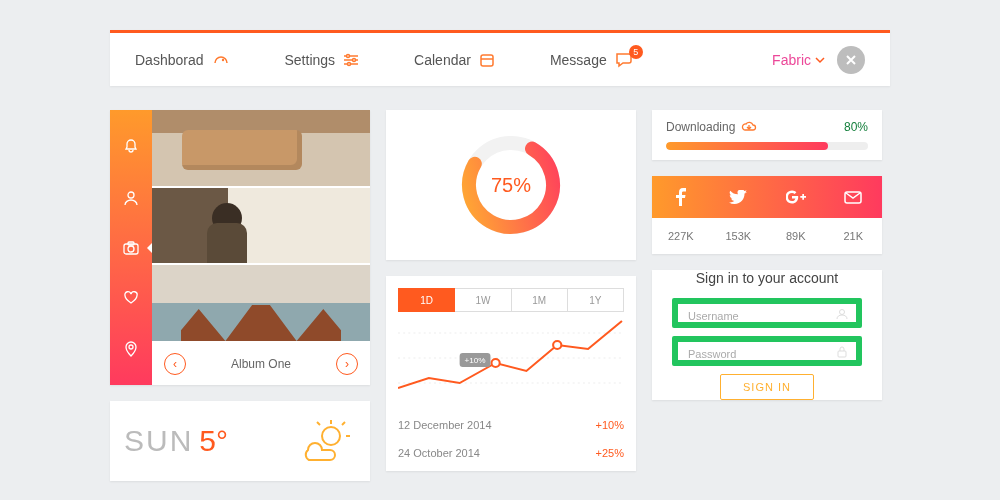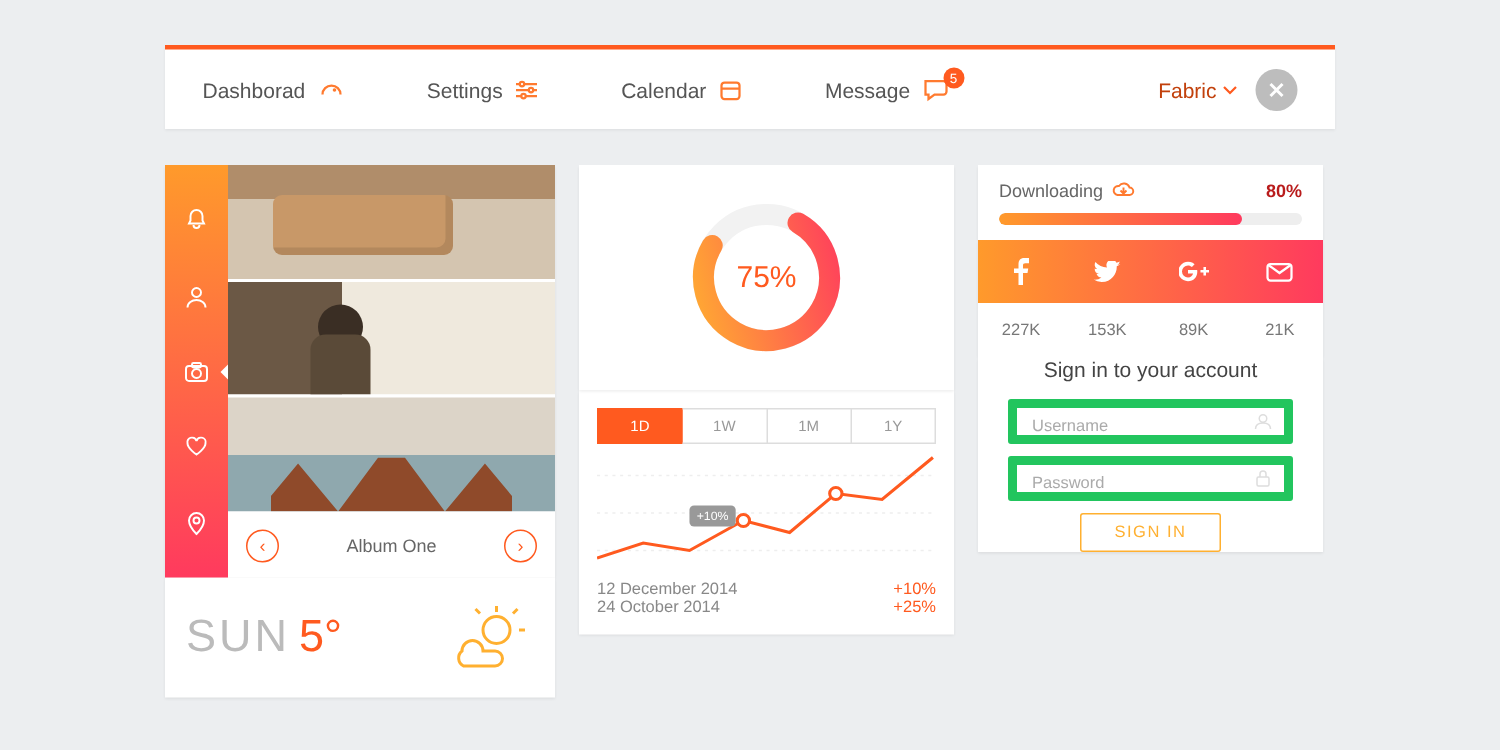--- a/index.html
+++ b/index.html
@@ -1,24 +1,24 @@
 <!DOCTYPE html>
 <html><head>
 <meta charset="utf-8">
 <style>
 *{box-sizing:border-box;margin:0;padding:0;font-family:"Helvetica Neue",Arial,sans-serif}
 body{background:#eceef0;padding:30px 110px;width:1000px;height:500px;overflow:hidden}
 .topbar{background:#fff;border-top:3px solid #ff5a1f;height:56px;display:flex;align-items:center;padding:0 25px;box-shadow:0 1px 2px rgba(0,0,0,.06)}
 .nav-item{display:flex;align-items:center;margin-right:55px;color:#555;font-size:14px;cursor:pointer}
 .nav-item svg,.nav-item .ico{margin-left:8px}
 .spacer{flex:1}
-.user{display:flex;align-items:center;color:#c2410c;font-size:14px}
+.user{display:flex;align-items:center;color:#ec4899;font-size:14px}
 .avatar{width:28px;height:28px;border-radius:50%;background:#bdbdbd;margin-left:12px;display:flex;align-items:center;justify-content:center}
 .grid{display:flex;gap:16px;margin-top:24px}
-.col{display:flex;flex-direction:column;}
+.col{display:flex;flex-direction:column;gap:16px}
 .card{background:#fff;box-shadow:0 1px 2px rgba(0,0,0,.07)}
 
 .gallery{display:flex;width:260px;height:275px}
 .rail{width:42px;background:linear-gradient(#ff9a2b,#ff3a5e);display:flex;flex-direction:column;align-items:center;justify-content:space-around;padding:10px 0;position:relative}
 .rail-item{width:100%;display:flex;justify-content:center;position:relative}
 .rail-item.active::after{content:"";position:absolute;right:-1px;top:50%;transform:translateY(-50%);border:6px solid transparent;border-right-color:#fff}
 .thumbs{flex:1;display:flex;flex-direction:column}
 .thumb{flex:1;background:#d4c5b0;border-bottom:2px solid #fff;position:relative;overflow:hidden}
 .thumb:last-of-type{border-bottom:none}
 .album-nav{height:42px;display:flex;align-items:center;justify-content:space-between;padding:0 12px;background:#fff}
@@ -29,27 +29,27 @@
 .wtemp{font-size:30px;font-weight:300;color:#ff5a1f;margin-left:6px}
 
 .col2{width:250px}
 .donut-card{height:150px;display:flex;align-items:center;justify-content:center;position:relative}
 .donut-label{position:absolute;color:#ff5a1f;font-size:20px;font-weight:500}
 .chart-card{padding:12px}
 .segbtns{display:flex;margin-bottom:1px}
 .segbtn{flex:1;border:1px solid #ddd;border-left:none;height:24px;font-size:10px;color:#999;display:flex;align-items:center;justify-content:center;cursor:pointer}
 .segbtn:first-child{border-left:1px solid #ff5a1f;background:#ff5a1f;color:#fff;border-color:#ff5a1f}
 .spark{height:90px;position:relative}
-.daterow{display:flex;justify-content:space-between;font-size:11px;color:#888;margin-top:0}
+.daterow{display:flex;justify-content:space-between;font-size:11px;color:#888;margin-top:16px}
 .daterow .chg{color:#ff5a1f}
 
 .col3{width:230px}
 .dl-card{padding:10px 14px}
 .dl-head{display:flex;align-items:center;font-size:12px;color:#666}
-.dl-head .pct{margin-left:auto;color:#b91c1c;font-weight:700}
+.dl-head .pct{margin-left:auto;color:#15803d;font-weight:400}
 .bar{height:8px;background:#eee;border-radius:4px;margin-top:8px;overflow:hidden}
 .bar-fill{height:100%;width:80%;background:linear-gradient(90deg,#ff9a2b,#ff3a5e);border-radius:4px}
 .social{display:flex;flex-direction:column}
 .srow{display:flex}
 .sicons{background:linear-gradient(90deg,#ff9a2b,#ff3a5e);height:42px}
 .sicon{flex:1;display:flex;align-items:center;justify-content:center;color:#fff}
 .scounts{height:36px}
 .scount{flex:1;display:flex;align-items:center;justify-content:center;font-size:11px;color:#777}
 .signin{padding:0 20px;text-align:center}
 .signin h3{font-size:14px;font-weight:400;color:#444;margin-bottom:12px}

